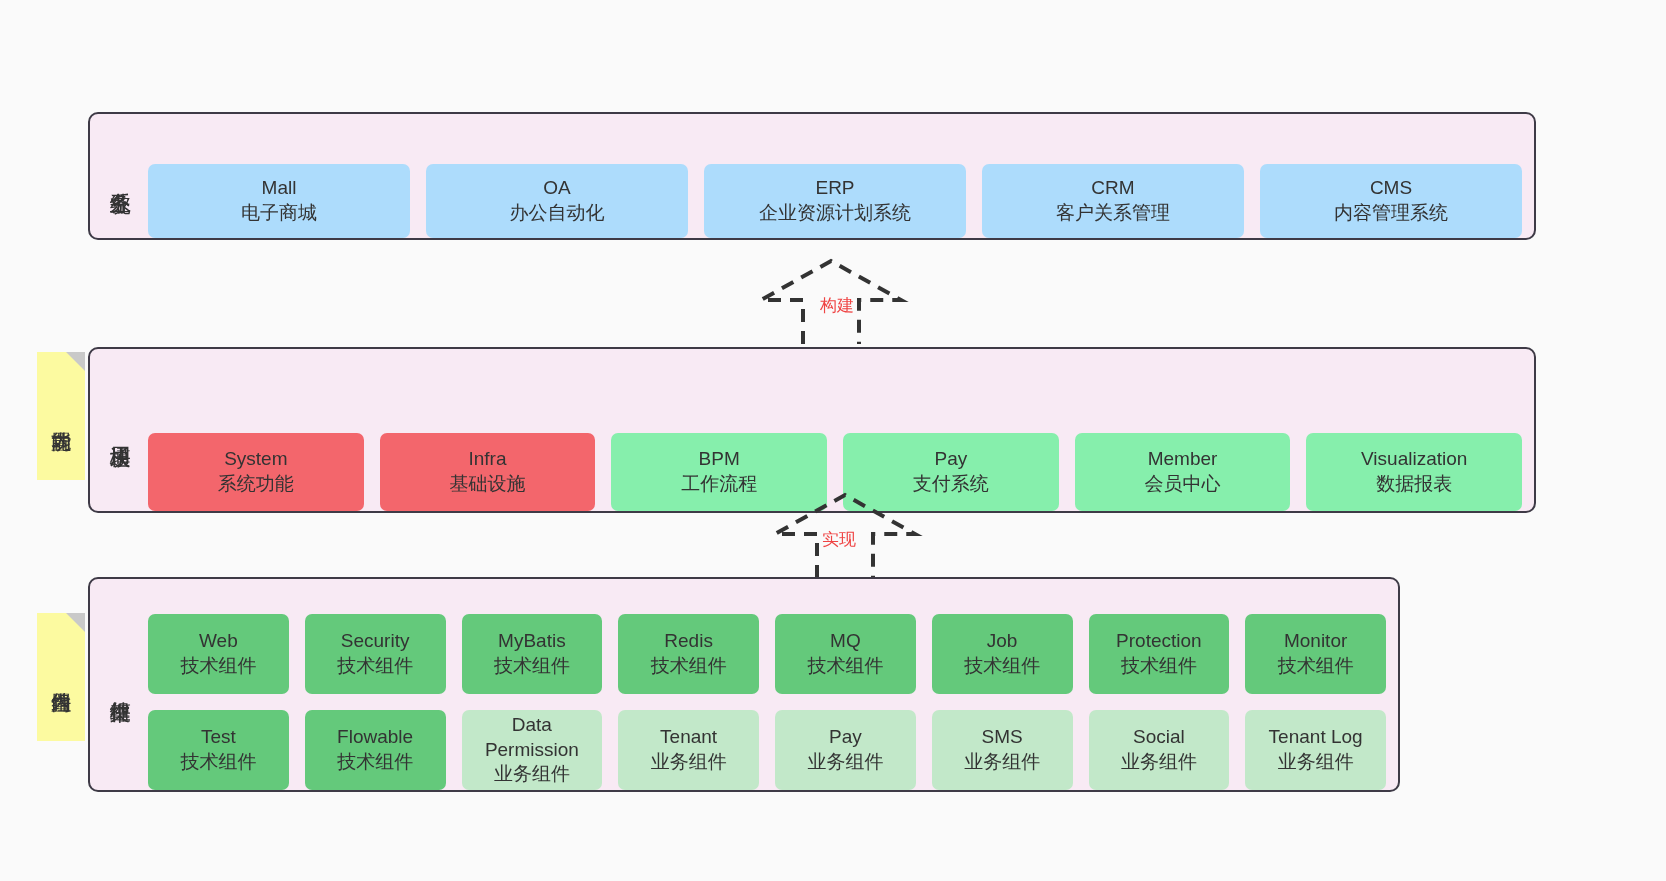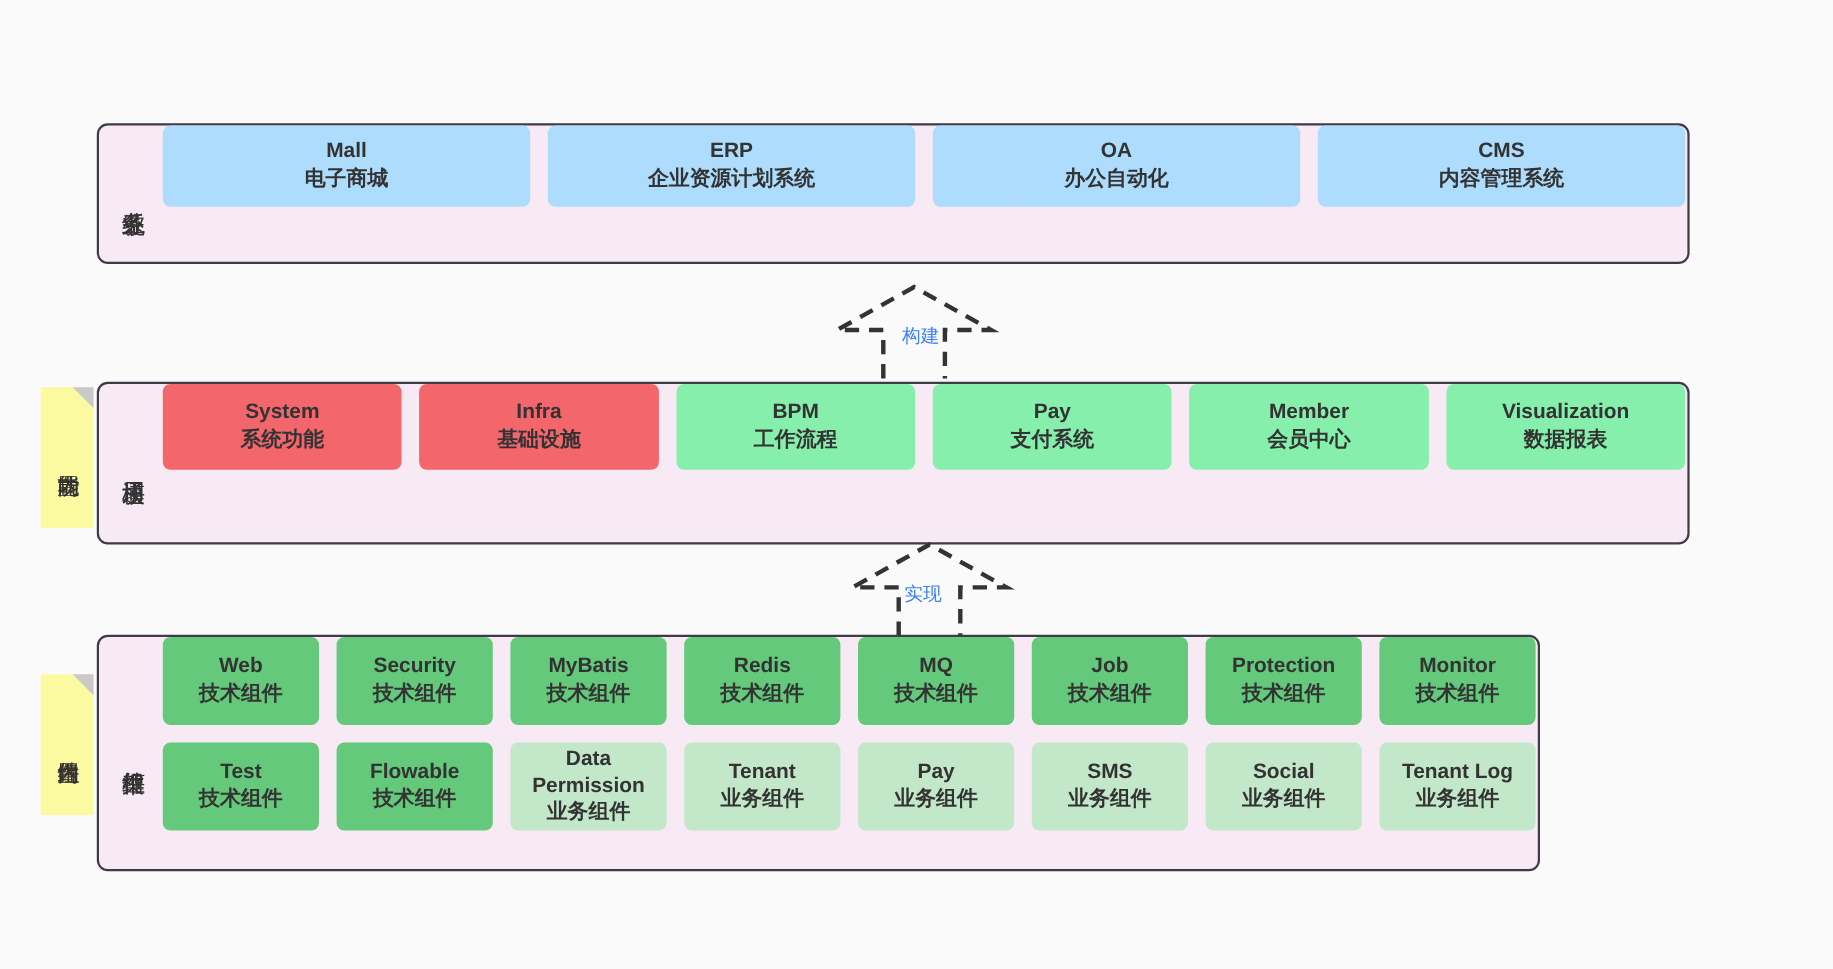--- a/index.html
+++ b/index.html
@@ -35,24 +35,23 @@
     color:#333333;
     writing-mode:vertical-rl;
     text-orientation:upright;
     white-space:nowrap;
     margin-left:10px;
   }
   .layer-body{
     flex:1 1 auto;
     display:flex;
     flex-direction:column;
-    justify-content:flex-start;
+    justify-content:flex-end;
     gap:16px;
-    padding:0 2px 0 8px;
-    font-weight:bold;
+    padding:0 12px 0 8px;
   }
   .row{
     display:flex;
     gap:16px;
     align-items:stretch;
   }
   .cell{
     flex:1 1 0;
     border-radius:7px;
     display:flex;
@@ -73,21 +72,21 @@
   .c-blue       {background:#ADDCFC;}
   .c-red        {background:#F3666C;}
   .c-pink       {background:#86efac;}
   .c-green      {background:#64C97B;}
   .c-lightgreen {background:#C2E8C9;}
 
   
   #layer-business{left:88px;  top:112px; width:1448px; height:128px;}
   #layer-business .cell{height:74px;}
 
-  #layer-modules {left:88px;  top:347px; width:1448px; height:148px;}
+  #layer-modules {left:88px;  top:347px; width:1448px; height:166px;}
   #layer-modules .cell{height:78px;}
 
   #layer-framework{left:88px; top:577px; width:1312px; height:215px;}
   #layer-framework .cell{height:80px;}
 
   
   .note{
     position:absolute;
     width:48px;
     background:#FCFAA0;
@@ -112,21 +111,21 @@
   }
   #note-modules  {left:37px; top:352px; height:128px;}
   #note-framework{left:37px; top:613px; height:128px;}
 
   
   .arrow{position:absolute;}
   .arrow svg{display:block;overflow:visible;}
   .arrow-label{
     position:absolute;
     font-size:17px;
-    color:#3b82f6;
+    color:#ef4444;
     background:#FAFAFA;
     padding:0 2px;
     white-space:nowrap;
   }
   #arrow-build {left:756px; top:258px;  width:150px; height:86px;}
   #arrow-build .arrow-label{left:62px; top:36px;}
   #arrow-impl  {left:770px; top:492px;  width:150px; height:86px;}
   #arrow-impl  .arrow-label{left:50px; top:36px;text-align:right;}
 </style>
 </head>
@@ -136,26 +135,30 @@
 
   <div class="layer" id="layer-business">
     <div class="layer-title">业务系统</div>
     <div class="layer-body">
       <div class="row">
         <div class="cell c-blue">
           <span class="en">Mall</span>
           <span class="cn">电子商城</span>
         </div>
         <div class="cell c-blue">
+          <span class="en">OA</span>
+          <span class="cn">办公自动化</span>
+        </div>
+        <div class="cell c-blue">
           <span class="en">ERP</span>
           <span class="cn">企业资源计划系统</span>
         </div>
         <div class="cell c-blue">
-          <span class="en">OA</span>
-          <span class="cn">办公自动化</span>
+          <span class="en">CRM</span>
+          <span class="cn">客户关系管理</span>
         </div>
         <div class="cell c-blue">
           <span class="en">CMS</span>
           <span class="cn">内容管理系统</span>
         </div>
       </div>
     </div>
   </div>
 
   <div class="arrow" id="arrow-build">

